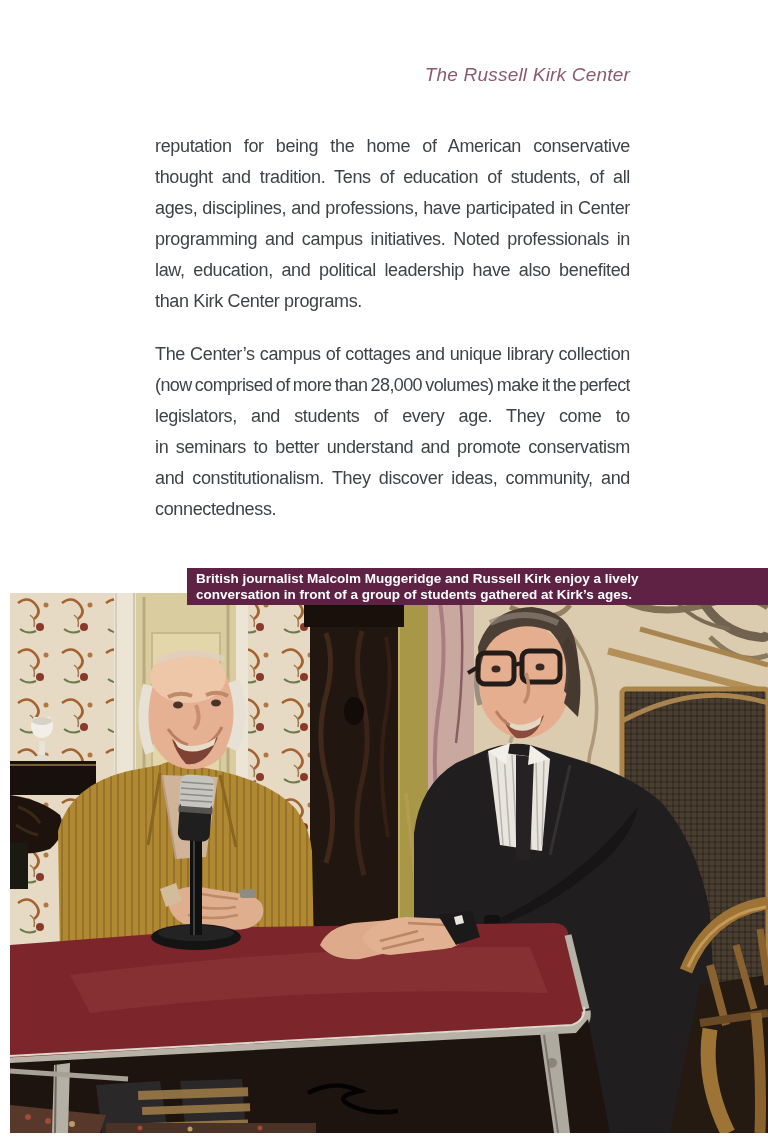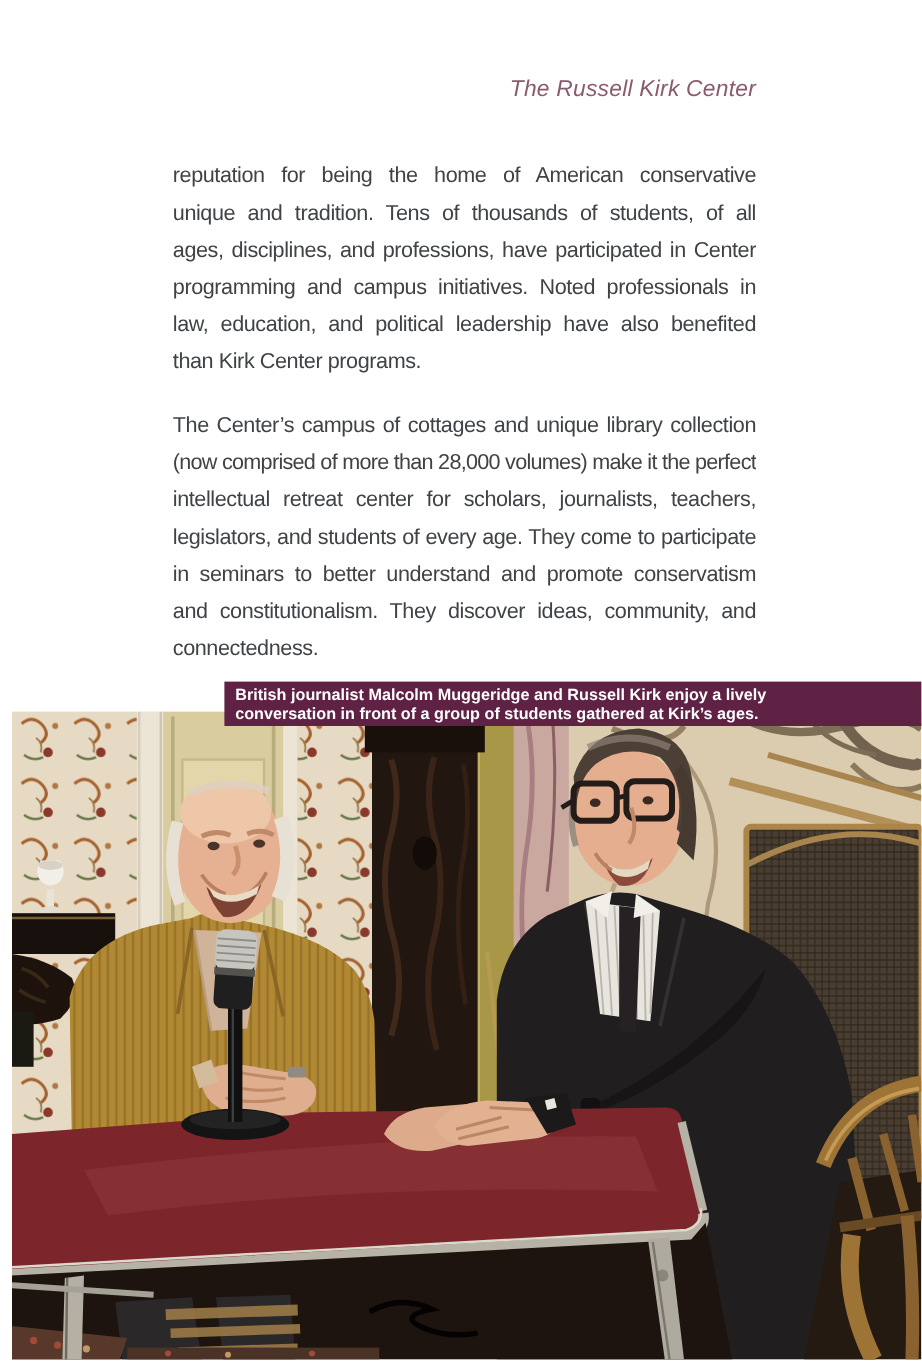--- a/index.html
+++ b/index.html
@@ -2,51 +2,50 @@
 <html><head>
 <meta charset="utf-8">
 <style>
   html,body{margin:0;padding:0;background:#fff;}
   .page{position:relative;width:768px;height:1137px;background:#ffffff;overflow:hidden;
         font-family:"Liberation Sans",sans-serif;}
   .running-header{position:absolute;left:139px;top:64px;width:491px;text-align:right;
         font-style:italic;font-size:19px;letter-spacing:.2px;color:#8c5a6d;}
   .body-text{position:absolute;left:139px;top:131px;width:491px;font-size:18px;
         line-height:31px;color:#3f4347;letter-spacing:-0.35px;}
-  .para{margin:0 0 22px 5px;}
+  .para{margin:0 0 22px 16px;}
   .jline{text-align:justify;text-align-last:justify;height:31px;overflow:hidden;white-space:normal;}
   .jline.last{text-align-last:left;}
   .jline.tight{word-spacing:-3px;letter-spacing:-0.6px;}
   .photo-caption{position:absolute;left:139px;top:568px;width:629px;height:37px;
         background:#5f2245;color:#ffffff;font-weight:bold;
         font-size:13.5px;line-height:16px;padding:3px 0 0 9px;box-sizing:border-box;z-index:3;margin-left:48px;}
   .photo{position:absolute;left:10px;top:593px;width:758px;height:540px;display:block;z-index:1;}
 </style>
 </head>
 <body>
 
 <div class="page">
 
   <div class="running-header">
     <span>The Russell Kirk Center</span>
   </div>
 
   <div class="body-text">
     <div class="para">
       <div class="jline">reputation for being the home of American conservative</div>
-      <div class="jline">unique and tradition. Tens of thousands of students, of all</div>
+      <div class="jline">thought and tradition. Tens of education of students, of all</div>
       <div class="jline">ages, disciplines, and professions, have participated in Center</div>
       <div class="jline">programming and campus initiatives. Noted professionals in</div>
       <div class="jline">law, education, and political leadership have also benefited</div>
       <div class="jline last">than Kirk Center programs.</div>
     </div>
     <div class="para">
       <div class="jline">The Center’s campus of cottages and unique library collection</div>
       <div class="jline tight">(now comprised of more than 28,000 volumes) make it the perfect</div>
-      <div class="jline">intellectual retreat center for scholars, journalists, teachers,</div>
       <div class="jline">legislators, and students of every age. They come to participate</div>
       <div class="jline">in seminars to better understand and promote conservatism</div>
       <div class="jline">and constitutionalism. They discover ideas, community, and</div>
       <div class="jline last">connectedness.</div>
     </div>
   </div>
 
   <svg class="photo" viewBox="0 0 758 540" preserveAspectRatio="none" aria-hidden="true">
     <defs>
       <pattern id="floral" width="44" height="50" patternUnits="userSpaceOnUse">

